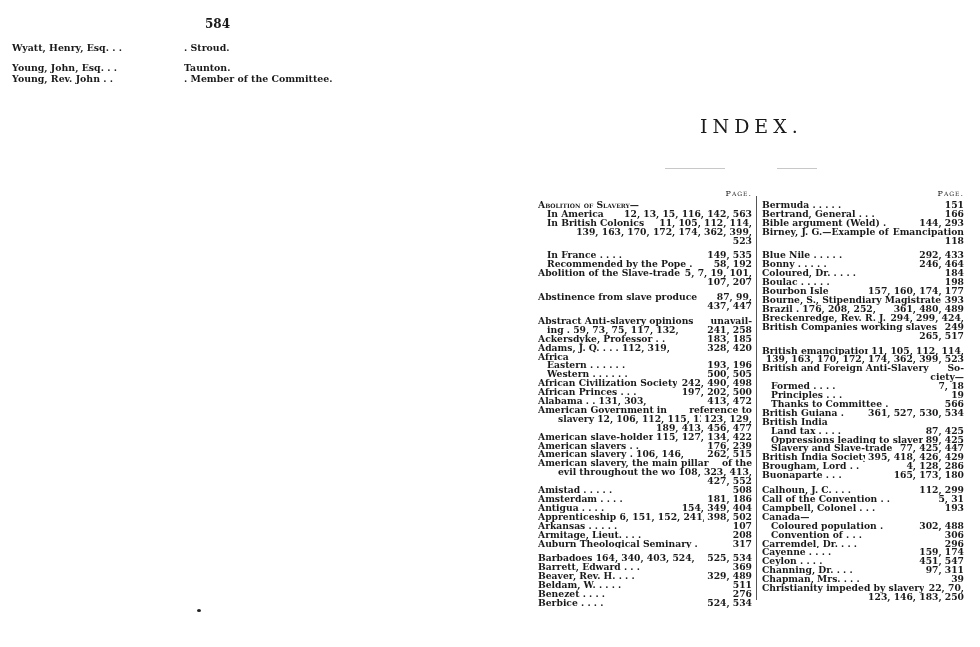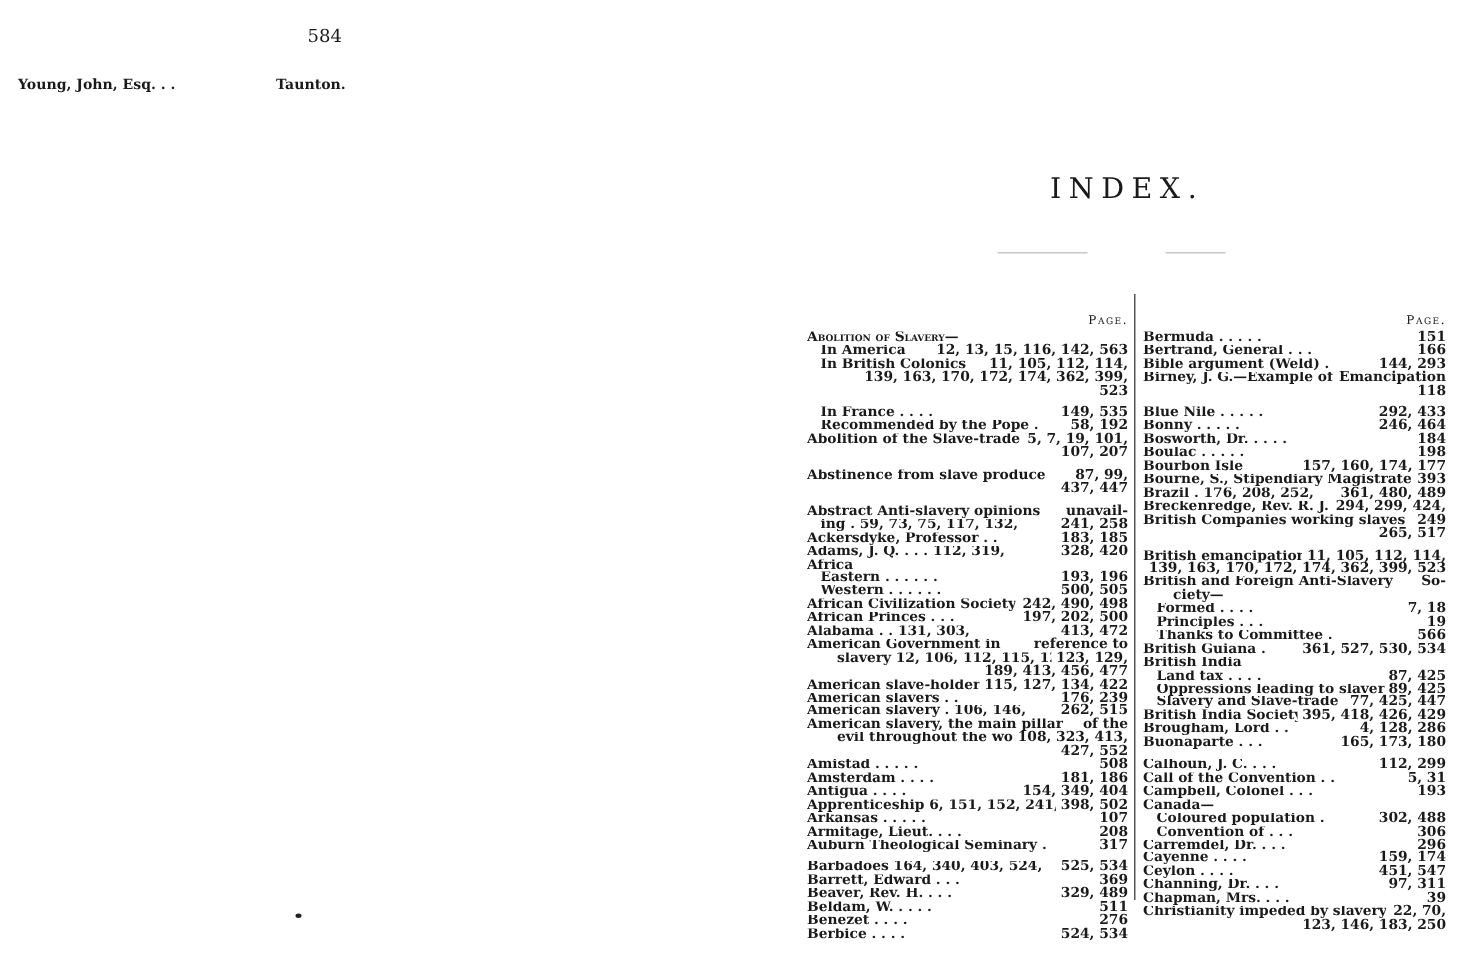--- a/index.html
+++ b/index.html
@@ -1,54 +1,62 @@
 <!DOCTYPE html>
 <html><head>
   <meta charset="utf-8">
   <style>
     html, body { margin: 0; padding: 0; }
     body {
       width: 980px; height: 647px; background: #ffffff; position: relative; overflow: hidden;
       font-family: "DejaVu Serif", "Liberation Serif", serif; color: #1a1a1a;
     }
-    .page-num { position: absolute; left: 205px; top: 17px; font-size: 12px; font-weight: normal; text-align: right; }
+    .page-num { position: absolute; left: 205px; top: 17px; font-size: 12px; font-weight: bold; text-align: right; }
     .members { position: absolute; left: 12px; top: 42px; width: 420px; font-size: 9.4px; font-weight: bold; line-height: 11px; }
     .member { display: flex; }
     .member .name { width: 172px; white-space: nowrap; }
     .member .place { white-space: nowrap; }
     .member .cont { padding-left: 12px; }
     .member-gap { height: 9px; }
     .title { position: absolute; left: 700px; top: 115px; font-size: 19px; letter-spacing: 5px; font-weight: normal; }
     .rule { position: absolute; top: 168px; height: 1px; background: #c8c8c8; }
-    .col { position: absolute; top: 190px; font-size: 9.2px; line-height: 8.9px; font-weight: bold; margin-top: 20px; }
+    .col { position: absolute; top: 190px; font-size: 9.2px; line-height: 8.9px; font-weight: bold; }
     .col-left { left: 538px; width: 214px; }
     .col-right { left: 762px; width: 202px; }
     .divider { position: absolute; left: 756px; top: 196px; width: 1px; height: 404px; background: #555; }
     .page-head { text-align: right; font-size: 8px; letter-spacing: 1px; font-variant: small-caps; margin-bottom: 2px; font-weight: normal; }
     .entry { display: flex; justify-content: space-between; white-space: nowrap; }
     .entry .t { overflow: hidden; }
     .entry .p { padding-left: 3px; }
     .ind1 { padding-left: 9px; }
     .ind2 { padding-left: 20px; }
     .cont-line { text-align: right; white-space: nowrap; }
-    .cont-line.left { text-align: left; }
+    .cont-line.left { text-align: right; }
     .gap { height: 6px; }
     .smallcaps { font-variant: small-caps; }
     .speck { position: absolute; left: 197px; top: 609px; width: 4px; height: 3px; background: #222; border-radius: 50%; }
   </style>
 </head>
 <body>
 
 <div>
   <div class="page-num">584</div>
   <div class="members">
+    <div class="member">
+      <span class="name">Wyatt, Henry, Esq.   .     .</span>
+      <span class="place">. Stroud.</span>
+    </div>
     <div class="member-gap"></div>
     <div class="member">
       <span class="name">Young, John, Esq.    .    .</span>
       <span class="place">Taunton.</span>
+    </div>
+    <div class="member">
+      <span class="name">Young, Rev. John    .    .</span>
+      <span class="place">. Member of the Committee.</span>
     </div>
   </div>
   <div class="speck"></div>
 </div>
 
 <div>
   <div class="title">INDEX.</div>
   <div class="rule" style="left:665px;width:60px;"></div>
   <div class="rule" style="left:777px;width:40px;"></div>
 
@@ -236,21 +244,21 @@
       <div class="gap"></div>
       <div class="entry">
         <span class="t">Blue Nile    .    .    .    .    .</span>
         <span class="p">292, 433</span>
       </div>
       <div class="entry">
         <span class="t">Bonny    .    .    .    .    .</span>
         <span class="p">246, 464</span>
       </div>
       <div class="entry">
-        <span class="t">Bosworth, Dr.    .    .    .    .</span>
+        <span class="t">Coloured, Dr.    .    .    .    .</span>
         <span class="p">184</span>
       </div>
       <div class="entry">
         <span class="t">Boulac    .    .    .    .    .</span>
         <span class="p">198</span>
       </div>
       <div class="entry">
         <span class="t">Bourbon Isle</span>
         <span class="p">157, 160, 174, 177</span>
       </div>

